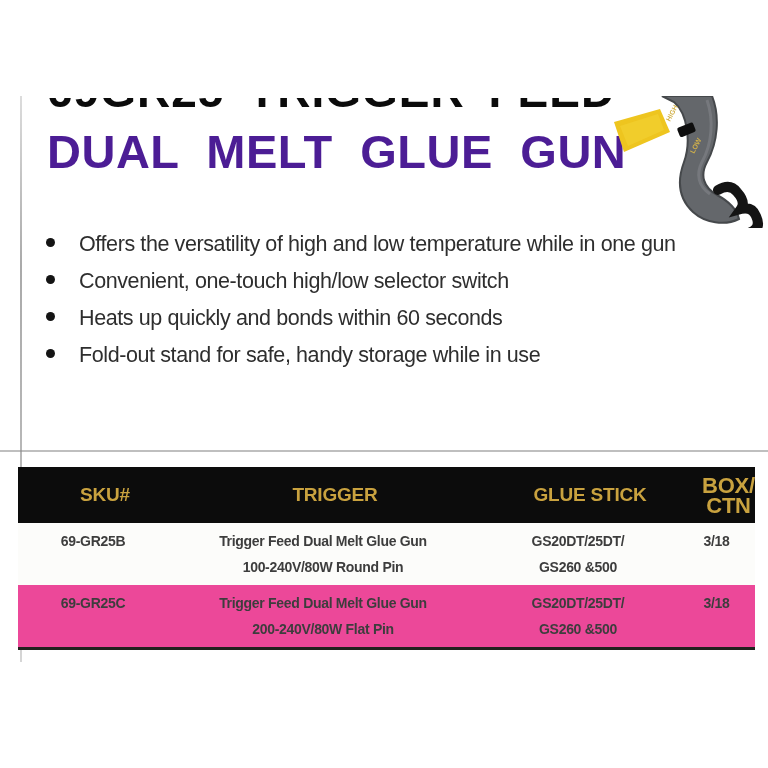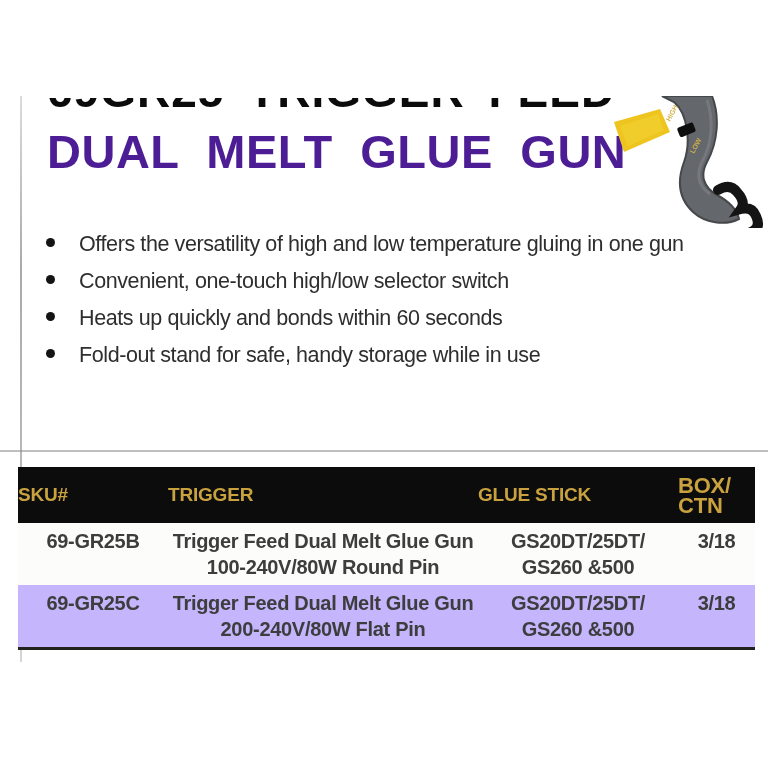--- a/index.html
+++ b/index.html
@@ -51,31 +51,31 @@
   
   .spec-table{
     position:absolute;left:18px;top:467px;width:737px;
     border-bottom:3px solid #22221e;
   }
   .t-header{
     display:grid;grid-template-columns:150px 310px 200px 1fr;
     background:#0c0c0c;height:56px;align-items:center;
     color:#c9a23f;font-weight:700;font-size:19px;letter-spacing:-.2px;
   }
-  .t-header .cell{}
+  .t-header .cell{text-align:center;margin-left:24px;}
   .t-header .boxctn{font-size:22px;line-height:20px;padding-top:2px;}
   .t-row{
     display:grid;grid-template-columns:150px 310px 200px 1fr;
     min-height:62px;padding:5px 0 4px 0;box-sizing:border-box;
-    color:#3d3d3d;font-size:20px;font-weight:600;letter-spacing:-.3px;
+    color:#3d3d3d;font-size:14px;font-weight:600;letter-spacing:-.3px;
     line-height:26px;
   }
   .t-row .cell{text-align:center;}
   .row-a{background:#fcfcfa;}
-  .row-b{background:#c4b5fd;}
+  .row-b{background:#ec4899;}
   .line{display:block;white-space:nowrap;}
   svg text{font-family:"Liberation Sans",sans-serif;}
 </style>
 </head>
 <body>
 
 <div class="scan-line"></div>
 
 <div class="heading-clip">
   <span class="h1text">69GR25 TRIGGER FEED</span>
@@ -103,21 +103,21 @@
     <text x="88" y="58" font-size="7" font-weight="700" fill="#d2b14a" transform="rotate(-62 88 58)">LOW</text>
 
     <path d="M112,94 q12,-7 19,2 q9,10 4,17 q11,-3 15,7 q5,11 -3,15 q9,1 10,9" fill="none" stroke="#141414" stroke-width="10" stroke-linecap="round"></path>
   </svg>
 </div>
 
 <div class="bullets">
   <div class="bullet-item">
     <span class="bullet-dot"></span>
     <span class="bullet-text">
-      <span class="line">Offers the versatility of high and low temperature gluing in one gun</span>
+      <span class="line">Offers the versatility of high and low temperature while in one gun</span>
       <span class="line"></span>
     </span>
   </div>
   <div class="bullet-item">
     <span class="bullet-dot"></span>
     <span class="bullet-text">
       <span class="line">Convenient, one-touch high/low selector switch</span>
       <span class="line"></span>
     </span>
   </div>

